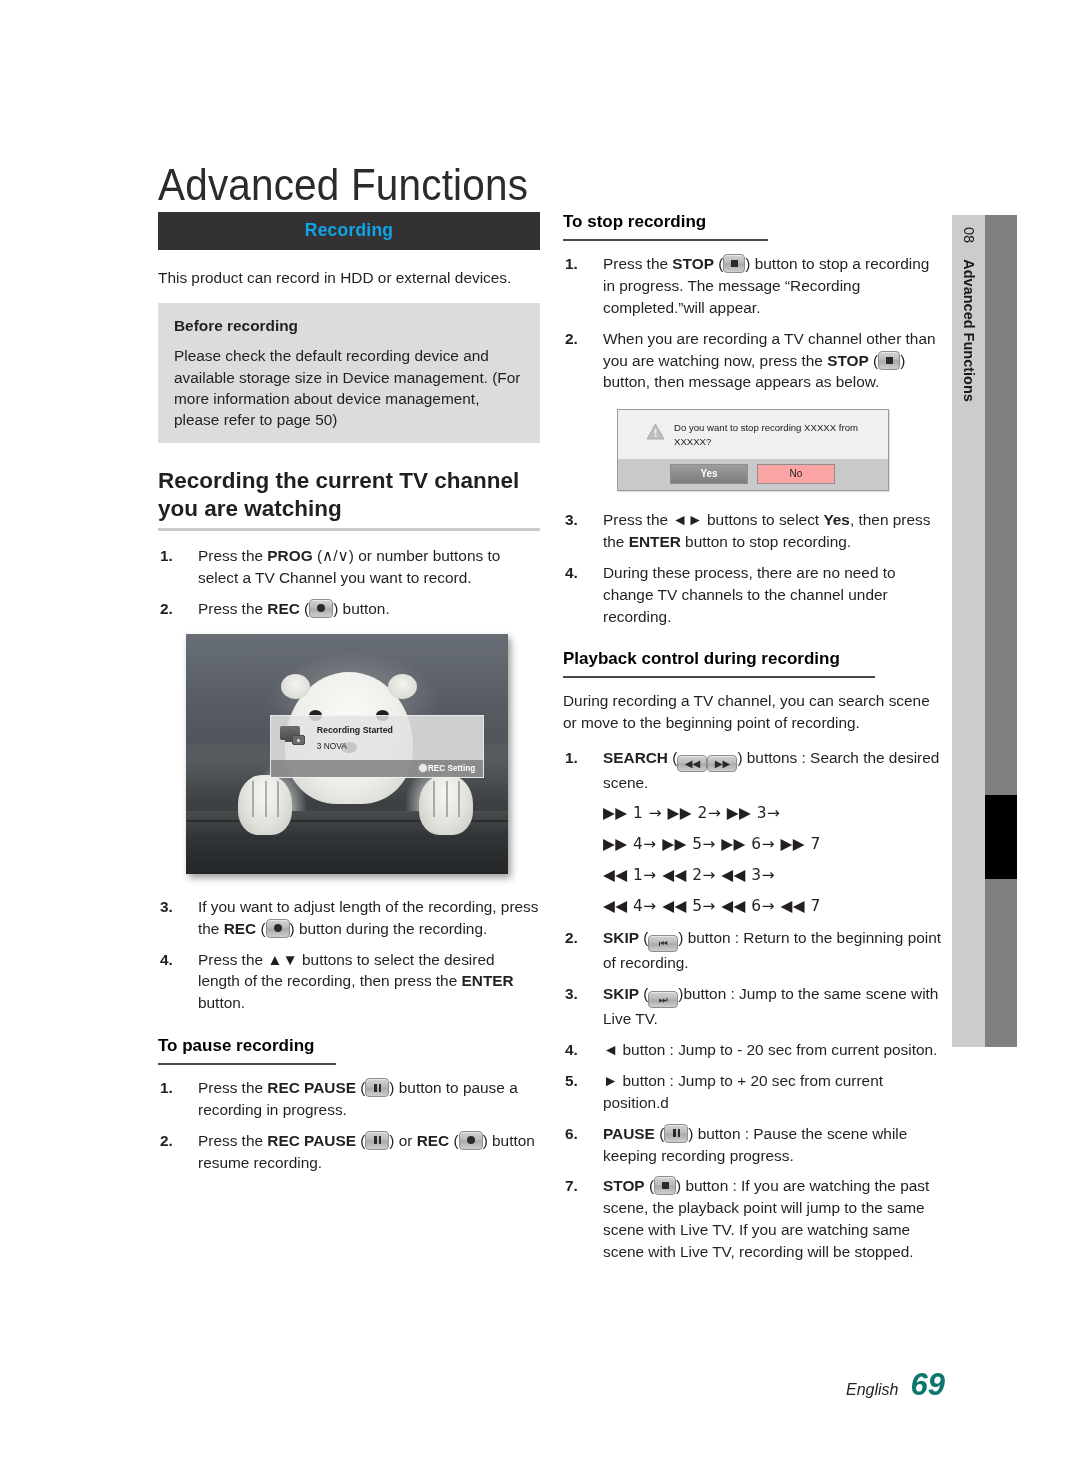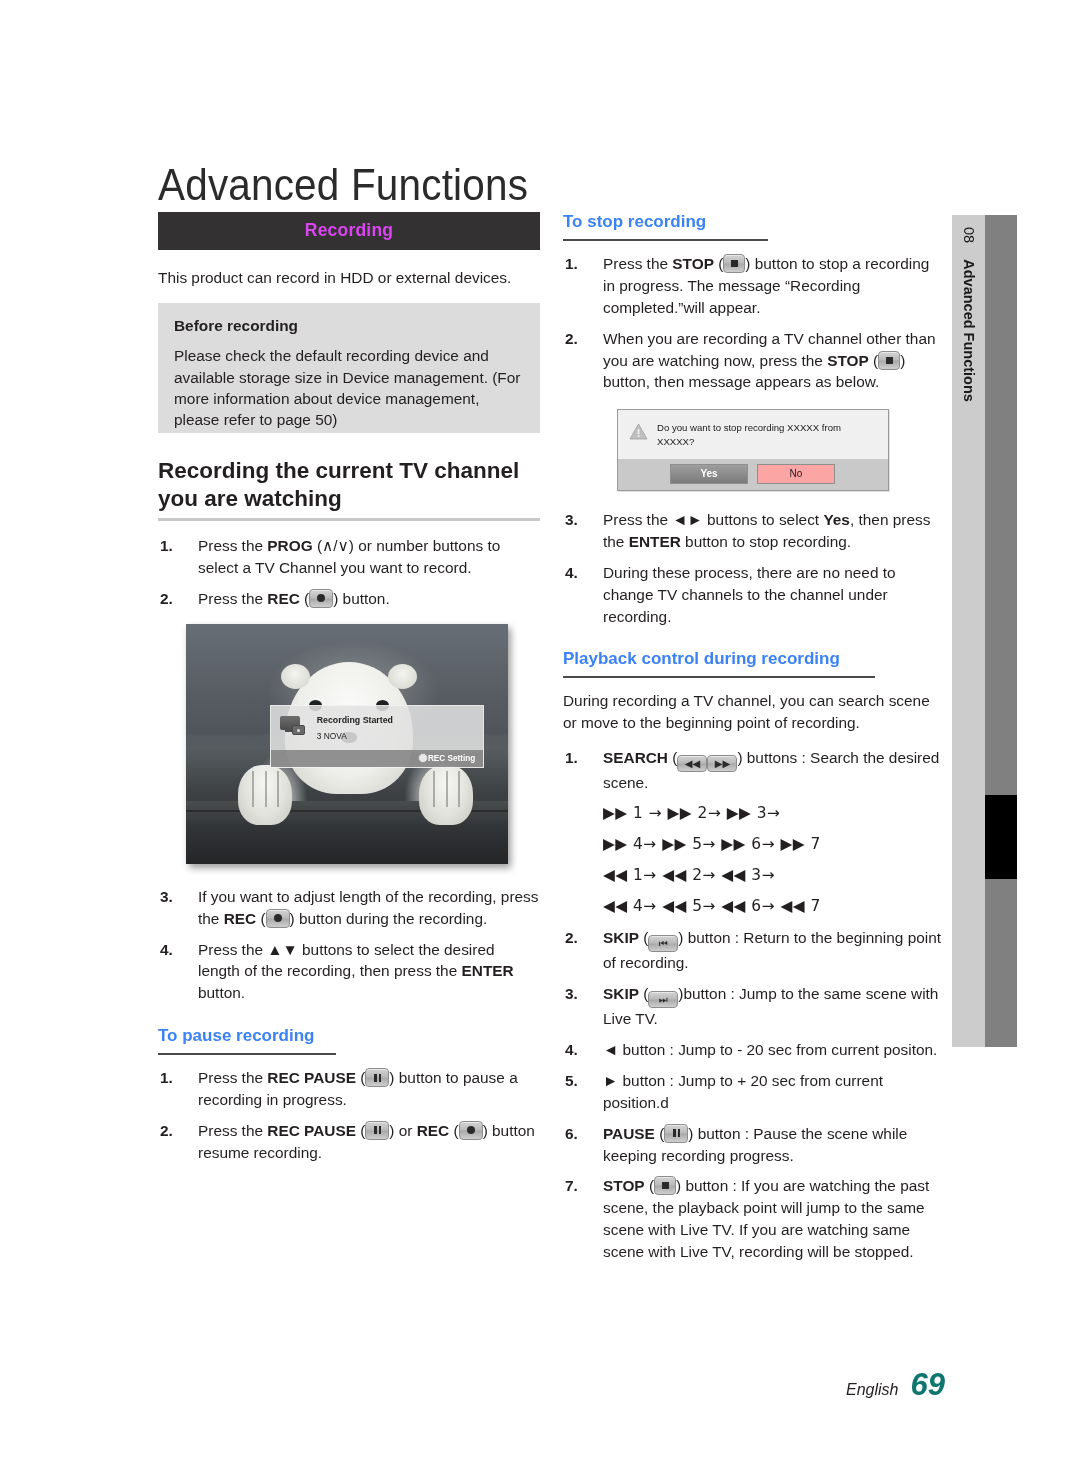--- a/index.html
+++ b/index.html
@@ -18,44 +18,44 @@
     transform:scaleX(.92);transform-origin:left top;
   }
 
   
   .col{position:absolute;top:212px;width:382px;}
   .col-left{left:158px;}
   .col-right{left:563px;}
 
   
   .section-bar{
-    background:#333132;color:#d946ef;text-align:center;
+    background:#333132;color:#0ea5e9;text-align:center;
     font-size:17.5px;font-weight:bold;letter-spacing:.2px;
     padding:8px 0 9px;margin:0 0 17px 0;
   }
 
   .intro{
     font-size:15.4px;line-height:1.38;color:#231f20;margin:0 0 14px 0;
   }
 
   
   .note-box{
-    background:#dcdcdc;padding:14px 16px 3px 16px;margin-bottom:24px;margin-top:15px;
+    background:#dcdcdc;padding:14px 16px 13px 16px;margin-bottom:24px;margin-top:15px;
   }
   .note-title{font-size:15.4px;font-weight:bold;margin:0 0 10px 0;}
   .note-body{font-size:15.4px;line-height:1.38;margin:0;}
 
   
   .h2{
     font-size:22.5px;font-weight:bold;line-height:1.22;
     margin:0 0 6px 0;color:#231f20;
   }
   .rule-thick{border:0;border-top:3px solid #c9c9c9;margin:0 0 14px 0;}
   .h3{
-    font-size:17px;font-weight:bold;margin:0 0 4px 0;color:#3b82f6;
+    font-size:17px;font-weight:bold;margin:0 0 4px 0;color:#000000;
     display:inline-block;padding-bottom:3px;
   }
   .h3wrap{margin:22px 0 12px 0;}
   .rule-thin{border:0;border-top:2.5px solid #4a4a4a;margin:0;width:178px;}
   .rule-thin.wide{width:312px;}
   .rule-thin.med{width:205px;}
 
   
   ol.steps{list-style:none;margin:0;padding:0;}
   ol.steps > li{
@@ -194,21 +194,21 @@
   .osd-foot .rdot{
     width:8px;height:8px;border-radius:50%;background:#e9e9e9;border:1px solid #9a9a9a;
   }
 
   
   .dialog{
     width:270px;margin:16px 0 18px 54px;
     border:1px solid #9b9b9b;background:#f0f0f0;
     box-shadow:1px 1px 0 rgba(0,0,0,.12);
   }
-  .dialog-body{display:flex;gap:9px;padding:11px 10px 10px 11px;align-items:flex-start;}
+  .dialog-body{display:flex;gap:9px;padding:11px 10px 10px 28px;align-items:flex-start;}
   .warn-icon{
     width:19px;height:17px;flex:0 0 auto;margin-top:2px;position:relative;
   }
   .warn-icon svg{display:block;}
   .dialog-text{font-size:9.6px;line-height:1.45;color:#1a1a1a;}
   .dialog-foot{
     background:#c9c9c9;display:flex;gap:9px;padding:5px 0 6px 52px;
   }
   .dlg-btn{
     width:76px;text-align:center;font-size:10px;padding:3px 0 4px;

